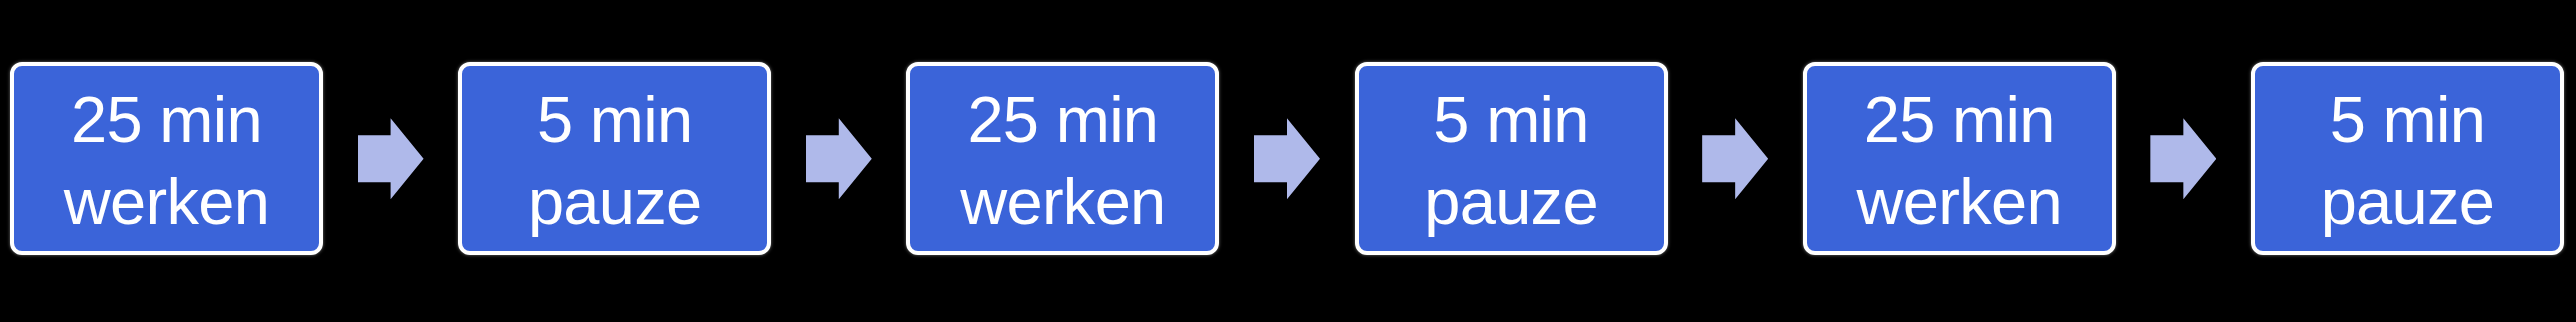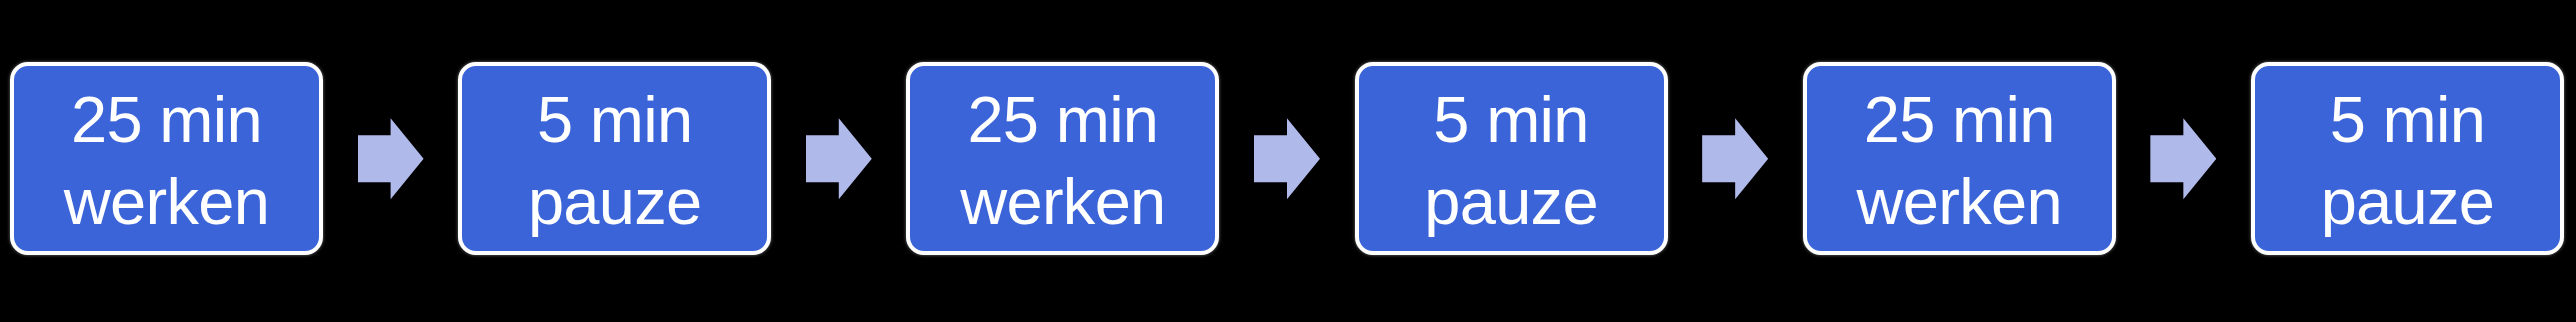--- a/index.html
+++ b/index.html
@@ -22,21 +22,21 @@
     box-sizing: border-box;
     padding: 0 12px 4.7px 10px;
   }
   .step-box {
     flex: 0 0 auto;
     width: 313px;
     height: 193px;
     box-sizing: border-box;
     background: var(--box-fill, #3B64D9);
     border: 4px solid var(--box-border, #FFFFFF);
-    border-radius: 18px;
+    border-radius: 12px;
     box-shadow: 0 0 3.4px rgba(255, 255, 255, 0.45);
     display: flex;
     flex-direction: column;
     align-items: center;
     justify-content: center;
     padding-top: 5.4px;
   }
   .step-line {
     color: var(--box-text, #FFFFFF);
     font-family: "Liberation Sans", sans-serif;

